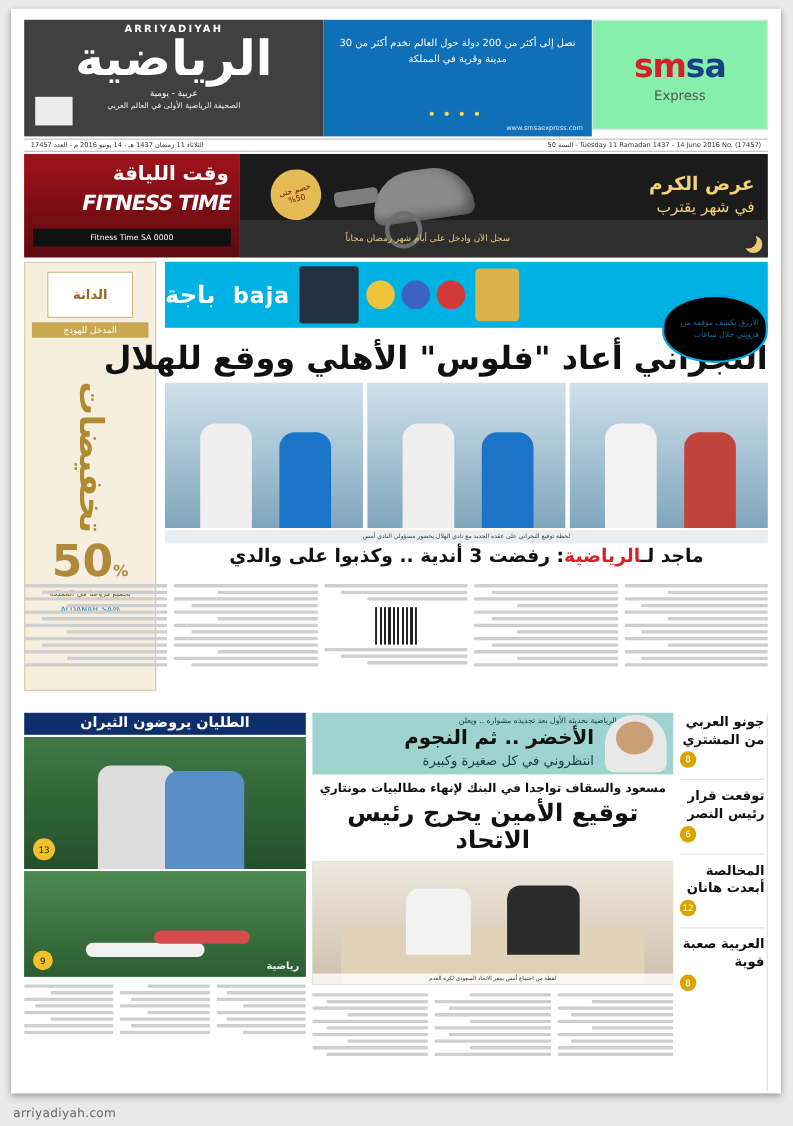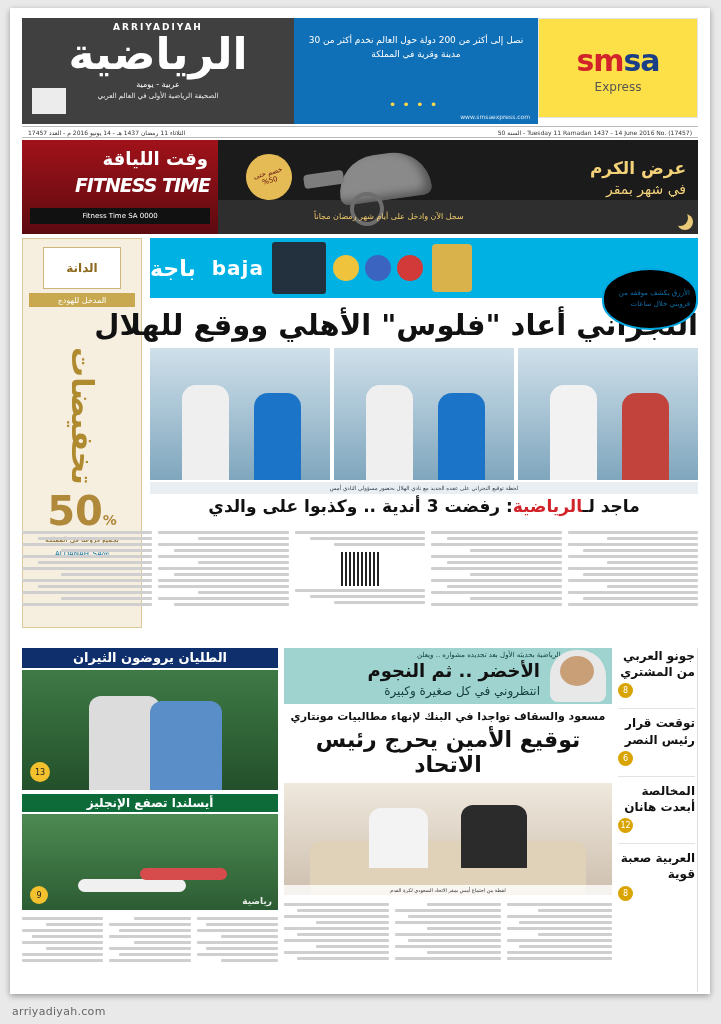--- a/index.html
+++ b/index.html
@@ -9,21 +9,21 @@
   .sitewm{position:absolute;left:12px;bottom:6px;font-size:11px;color:#666;letter-spacing:.3px;}
 
   
   .topstrip{position:absolute;left:12px;top:10px;width:676px;height:106px;display:flex;flex-direction:row-reverse;}
   .masthead{width:272px;height:106px;background:#404040;position:relative;overflow:hidden;}
   .mh-top{position:absolute;top:4px;left:0;right:0;text-align:center;color:#fff;font-size:9px;letter-spacing:2px;font-weight:bold;}
   .mh-title{position:absolute;top:14px;left:0;right:0;text-align:center;color:#fff;font-size:44px;font-weight:bold;line-height:1;}
   .mh-sub{position:absolute;top:62px;left:0;right:0;text-align:center;color:#fff;font-size:8px;}
   .mh-sub2{position:absolute;top:74px;left:0;right:0;text-align:center;color:#fff;font-size:7px;opacity:.9;}
   .mh-badge{position:absolute;left:10px;top:70px;width:34px;height:26px;background:#fff;opacity:.9;}
-  .smsa{width:160px;height:100px;background:#fde047;display:flex;flex-direction:column;align-items:center;justify-content:center;border:1px solid #e3e3e3;box-sizing:border-box;}
+  .smsa{width:160px;height:100px;background:#86efac;display:flex;flex-direction:column;align-items:center;justify-content:center;border:1px solid #e3e3e3;box-sizing:border-box;}
   .smsa-logo{font-size:30px;font-weight:bold;color:#d2232a;letter-spacing:-1px;}
   .smsa-logo span.blue{color:#1b3f86;}
   .smsa-sub{font-size:12px;color:#555;margin-top:2px;}
   .smsa-ad{flex:1;height:106px;background:#0f6fb7;position:relative;color:#fff;overflow:hidden;}
   .smsa-ad .line1{position:absolute;top:16px;right:10px;left:10px;text-align:center;font-size:9px;line-height:1.5;}
   .dots{position:absolute;bottom:12px;left:0;right:0;text-align:center;font-size:13px;letter-spacing:6px;color:#ffd84d;}
   .smsa-ad .tiny{position:absolute;bottom:4px;right:8px;font-size:6px;opacity:.85;}
 
   
   .datebar{position:absolute;left:12px;top:118px;width:676px;height:12px;background:#fff;border-top:1px solid #bbb;border-bottom:1px solid #bbb;
@@ -181,21 +181,21 @@
       </div>
       <div class="ramadan">
         <div class="ram-floor"></div>
         <div class="cannon"></div>
         <div class="wheel"></div>
         <div class="ram-badge">خصم حتى 50%</div>
         <div class="ram-cta">سجل الآن وادخل على
 أيام شهر رمضان مجاناً</div>
         <div class="ram-txt">
           <div class="l1">عرض الكرم</div>
-          <div class="l2">في شهر بمقر</div>
+          <div class="l2">في شهر يقترب</div>
         </div>
         <div class="moon"></div>
       </div>
     </div>
 
     <div class="content">
 
       <div class="adcol">
         <div class="logo">الدانة</div>
         <div class="rib">المدخل للهودج</div>
@@ -319,21 +319,20 @@
       </div>
 
       <div class="lowleft">
         <div class="hdrblue">الطليان يروضون الثيران</div>
         <div class="photoA">
           <div class="grass"></div>
             <div class="p1"></div>
             <div class="p2"></div>
           <div class="badge">13</div>
         </div>
-        <div class="hdrgreen">أيسلندا تصفع الإنجليز</div>
         <div class="photoB">
           <div class="grass"></div>
             <div class="lying"></div>
             <div class="lying2"></div>
           <div class="badge">9</div>
           <div class="wm">رياضية</div>
         </div>
         <div class="lltext">
           <div class="c">
               <div class="ln"></div>

